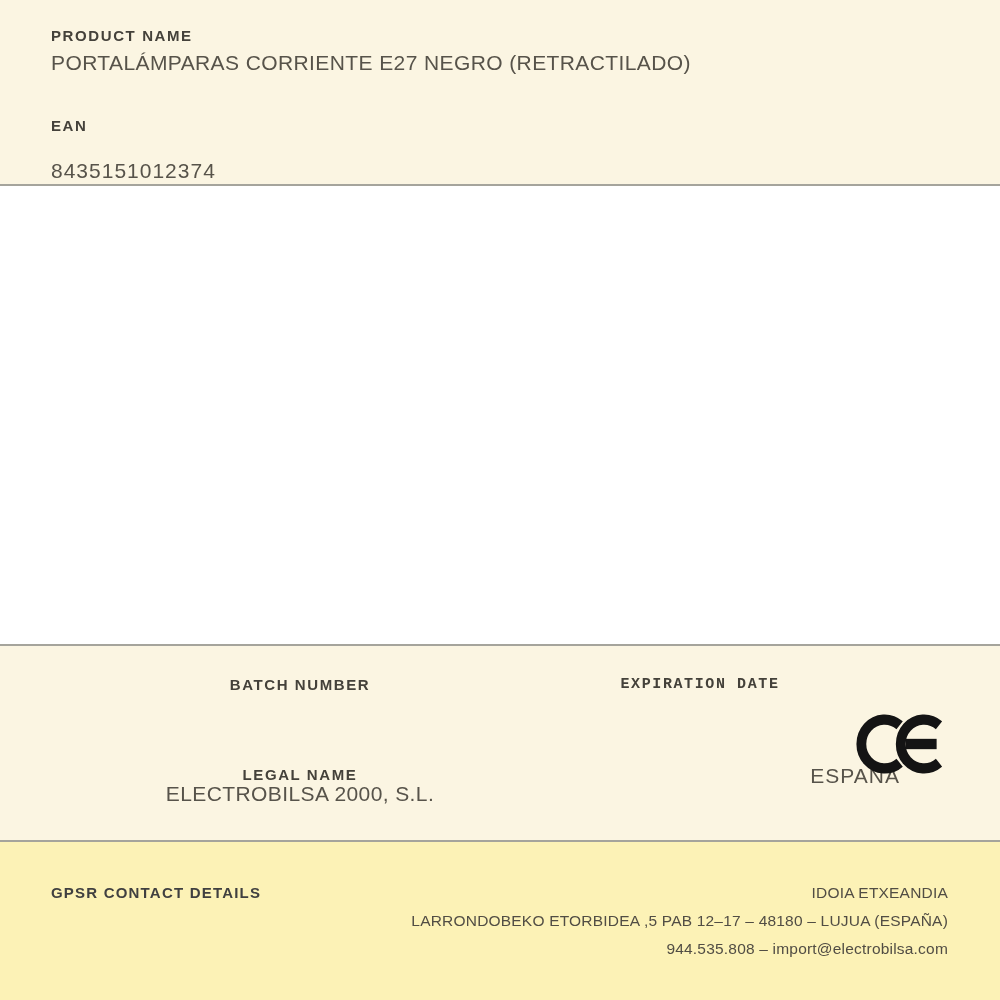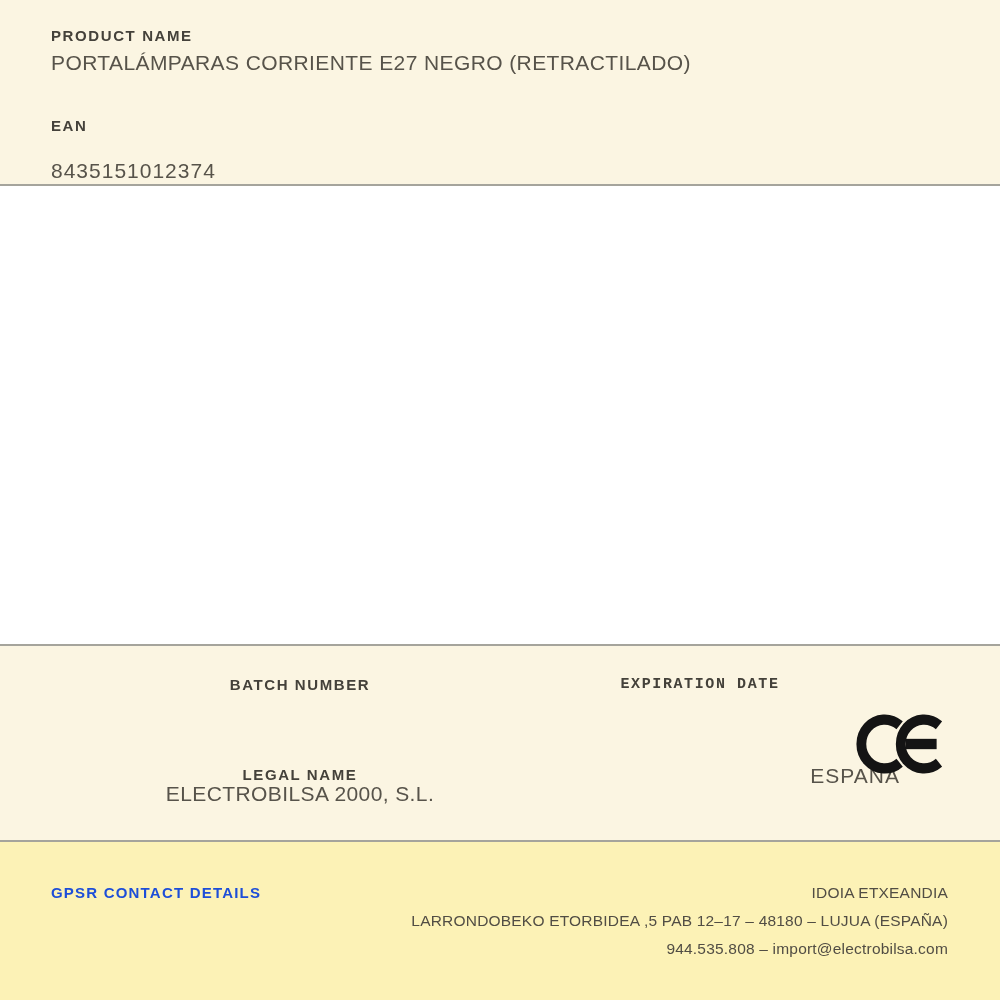--- a/index.html
+++ b/index.html
@@ -92,21 +92,21 @@
     height: 158px;
     background: #fcf2b6;
   }
   .gpsr-label {
     position: absolute;
     left: 51px;
     top: 42px;
     font-weight: 700;
     font-size: 15px;
     letter-spacing: 1.2px;
-    color: #1d4ed8;
+    color: #404040;
   }
   .contact-line {
     position: absolute;
     right: 52px;
     text-align: right;
     font-weight: 400;
     font-size: 15.5px;
     letter-spacing: 0.2px;
     color: #514d44;
     white-space: nowrap;

